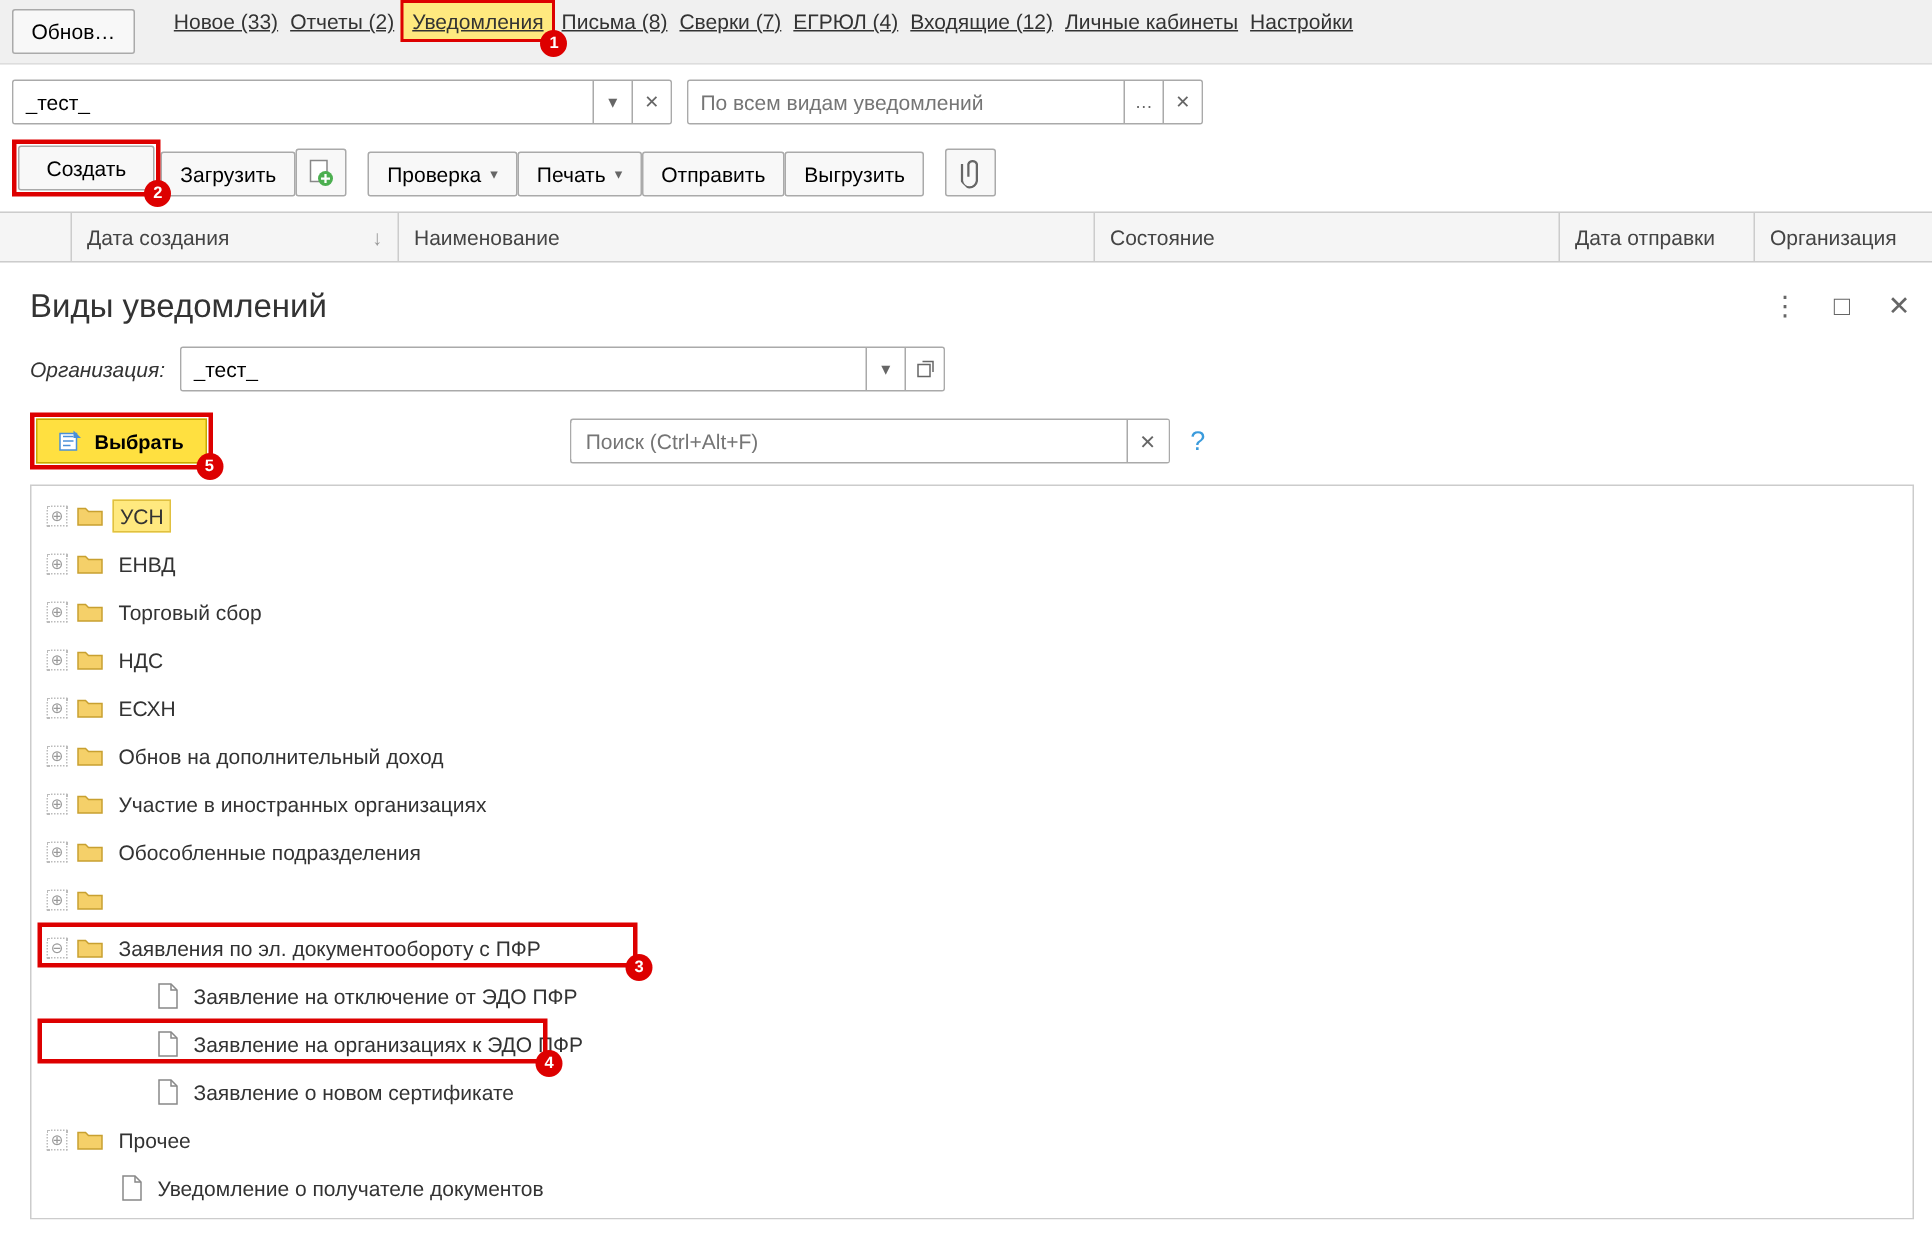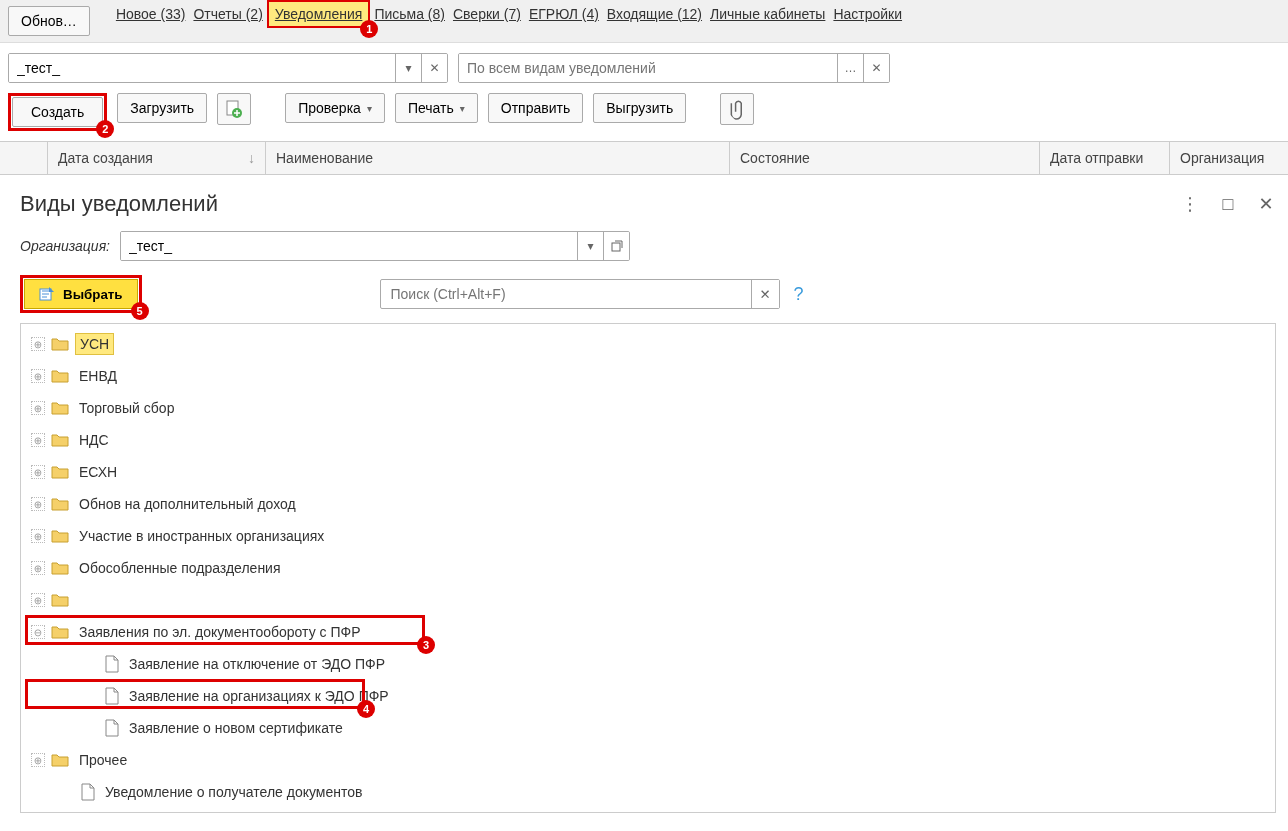--- a/index.html
+++ b/index.html
@@ -11,21 +11,21 @@
   .nav-link.active { background: #ffe97f; border: 2px solid #d00; padding: 4px 6px; position: relative; }
   .nav-gap { width: 14px; }
 
   .callout { position: absolute; background: #d00; color: #fff; border-radius: 50%; width: 18px; height: 18px; font-size: 11px; font-weight: bold; display: flex; align-items: center; justify-content: center; z-index: 10; }
 
   .filter-row { display: flex; align-items: center; padding: 10px 8px; gap: 6px; }
   .input-group { display: flex; border: 1px solid #aaa; border-radius: 2px; overflow: hidden; height: 30px; justify-content: flex-end; }
   .input-group input { border: none; padding: 4px 8px; outline: none; font-size: 14px; }
   .input-group .ig-btn { border: none; border-left: 1px solid #aaa; background: #fff; width: 26px; cursor: pointer; display: flex; align-items: center; justify-content: center; font-size: 12px; color: #666; }
 
-  .toolbar-row { display: flex; align-items: flex-start; padding: 0 8px 10px 8px; gap: 10px; }
+  .toolbar-row { display: flex; align-items: flex-end; padding: 0 8px 10px 8px; }
   .create-wrap { position: relative; border: 3px solid #d00; padding: 1px; display: inline-block; }
   .btn-drop { display: inline-flex; align-items: center; gap: 6px; }
   .btn-drop::after { content: "▾"; font-size: 10px; color: #666; }
   .icon-btn { border: 1px solid #aaa; background: #f8f8f8; width: 34px; height: 32px; display: inline-flex; align-items: center; justify-content: center; cursor: pointer; border-radius: 2px; }
   .toolbar-sep { width: 14px; }
 
   .table-header { display: flex; background: #f5f5f5; border-top: 1px solid #ccc; border-bottom: 1px solid #ccc; }
   .th { padding: 8px 10px; border-right: 1px solid #ccc; color: #444; display: flex; gap: 1px; }
 
   .dialog { margin: 16px 12px 0 20px; }
@@ -71,21 +71,21 @@
   <span class="nav-gap"></span>
   <span id="nav-links"><span class="nav-link">Новое (33)</span><span class="nav-gap"></span><span class="nav-link">Отчеты (2)</span><span class="nav-gap"></span><span class="nav-link active" style="position: relative;">Уведомления<span class="callout" style="bottom: -12px; right: -10px;">1</span></span><span class="nav-gap"></span><span class="nav-link">Письма (8)</span><span class="nav-gap"></span><span class="nav-link">Сверки (7)</span><span class="nav-gap"></span><span class="nav-link">ЕГРЮЛ (4)</span><span class="nav-gap"></span><span class="nav-link">Входящие (12)</span><span class="nav-gap"></span><span class="nav-link">Личные кабинеты</span><span class="nav-gap"></span><span class="nav-link">Настройки</span><span class="nav-gap"></span></span>
 </div>
 
 <div class="filter-row">
   <div class="input-group" style="width:440px;">
     <input type="text" style="flex: 1 1 0%;" value="_тест_">
     <button class="ig-btn">▾</button>
     <button class="ig-btn">✕</button>
   </div>
-  <div class="input-group" style="width:432px; margin-left:4px;">
+  <div class="input-group" style="width:344px; margin-left:4px;">
     <input type="text" style="flex: 1 1 0%; color: rgb(153, 153, 153);" placeholder="По всем видам уведомлений">
     <button class="ig-btn">…</button>
     <button class="ig-btn">✕</button>
   </div>
 </div>
 
 <div class="toolbar-row">
   <span class="create-wrap">
     <button class="btn" style="padding:6px 18px;">Создать</button>
     <span class="callout" style="bottom:-10px; right:-10px;">2</span>

